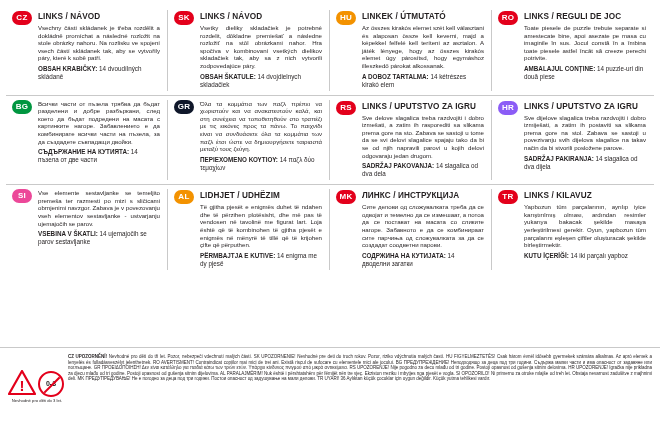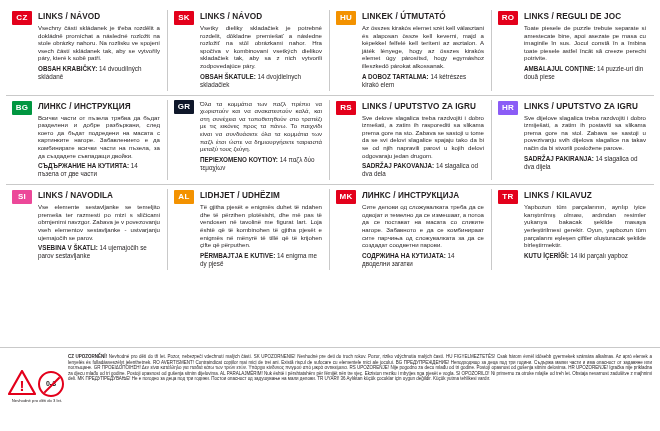--- a/index.html
+++ b/index.html
@@ -36,21 +36,21 @@
   .cell-inner {
     position: relative;
     padding-left: 26px;
   }
   .badge {
     position: absolute;
     left: 0;
     top: 0;
     width: 20px;
     height: 14px;
-    border-radius: 1px;
+    border-radius: 7px;
     color: #ffffff;
     font-size: 8px;
     font-weight: bold;
     line-height: 14px;
     text-align: center;
     letter-spacing: 0.3px;
   }
   .title {
     font-size: 8.2px;
     font-weight: bold;
@@ -205,21 +205,20 @@
         <p class="body">Toate piesele de puzzle trebuie separate si amestecate bine, apoi asezate pe masa cu imaginile în sus. Jocul constă în a îmbina toate piesele astfel încât să creeze perechi potrivite.</p>
         <p class="contents"><b>AMBALAJUL CONȚINE:</b> <span>14 puzzle-uri din două piese</span></p>
       </div>
     </div>
 
     <div class="divider-h"></div>
 
     <div class="cell">
       <div class="cell-inner">
         <span class="badge" style="background:#009640">BG</span>
-        <div class="title">ЛИНКС / ИНСТРУКЦИЯ</div>
         <p class="body">Всички части от пъзела трябва да бъдат разделени и добре разбъркани, след което да бъдат подредени на масата с картинките нагоре. Забавлението е да комбинирате всички части на пъзела, за да създадете съвпадащи двойки.</p>
         <p class="contents"><b>СЪДЪРЖАНИЕ НА КУТИЯТА:</b> <span>14 пъзела от две части</span></p>
       </div>
       <span class="vline"></span>
     </div>
 
     <div class="cell">
       <div class="cell-inner">
         <span class="badge" style="background:#0f172a">GR</span>
         <p class="body">Όλα τα κομμάτια των παζλ πρέπει να χωριστούν και να ανακατευτούν καλά, και στη συνέχεια να τοποθετηθούν στο τραπέζι με τις εικόνες προς τα πάνω. Το παιχνίδι είναι να συνδυάσετε όλα τα κομμάτια των παζλ έτσι ώστε να δημιουργήσετε ταιριαστά μεταξύ τους ζεύγη.</p>
@@ -245,21 +244,20 @@
         <p class="body">Sve dijelove slagalica treba razdvojiti i dobro izmiješati, a zatim ih postaviti sa slikama prema gore na stol. Zabava se sastoji u povezivanju svih dijelova slagalice na takav način da bi stvorili posložene parove.</p>
         <p class="contents"><b>SADRŽAJ PAKIRANJA:</b> <span>14 slagalica od dva dijela</span></p>
       </div>
     </div>
 
     <div class="divider-h"></div>
 
     <div class="cell">
       <div class="cell-inner">
         <span class="badge" style="background:#ec4899">SI</span>
-        <div class="title">LINKS / NAVODILA</div>
         <p class="body">Vse elemente sestavljanke se temeljito premeša ter razmesti po mizi s sličicami obrnjenimi navzgor. Zabava je v povezovanju vseh elementov sestavljanke - ustvarjanju ujemajočih se parov.</p>
         <p class="contents"><b>VSEBINA V ŠKATLI:</b> <span>14 ujemajočih se parov sestavljanke</span></p>
       </div>
       <span class="vline"></span>
     </div>
 
     <div class="cell">
       <div class="cell-inner">
         <span class="badge" style="background:#f39200">AL</span>
         <div class="title">LIDHJET / UDHËZIM</div>

